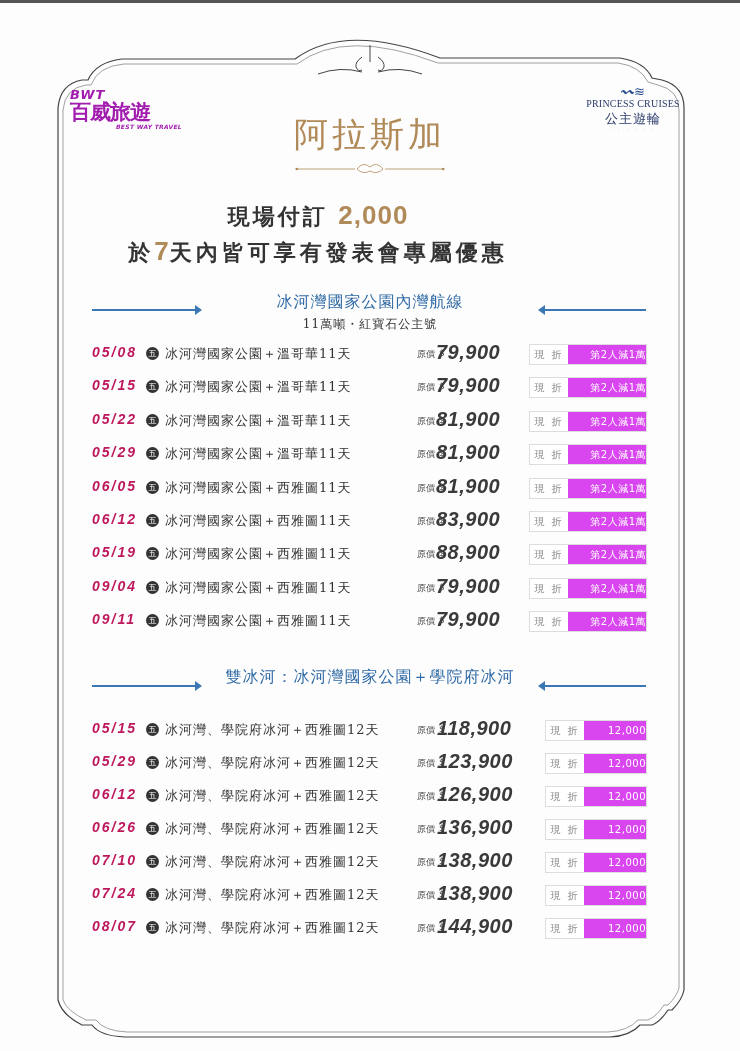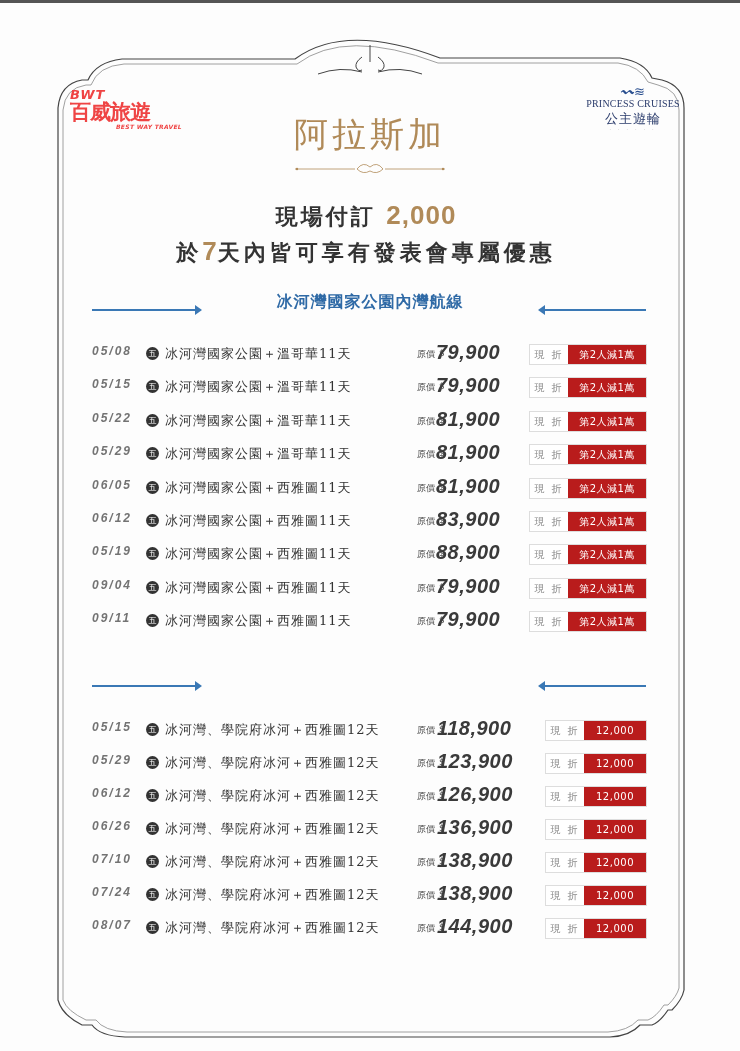--- a/index.html
+++ b/index.html
@@ -1,56 +1,56 @@
 <!DOCTYPE html>
 <html><head>
 <meta charset="utf-8">
 <style>
   html, body { margin:0; padding:0; }
   body { width:740px; height:1051px; background:#fdfdfd; position:relative; overflow:hidden;
          font-family:"DejaVu Serif", serif; color:#333; }
   .topband { position:absolute; left:0; top:0; width:740px; height:3px; background:#555; }
   .frame { position:absolute; left:0; top:0; width:740px; height:1051px; pointer-events:none; }
-  .logo-bwt { position:absolute; left:70px; top:88px; color:#ef4444; font-family:"DejaVu Sans", sans-serif; }
+  .logo-bwt { position:absolute; left:70px; top:88px; color:#a21caf; font-family:"DejaVu Sans", sans-serif; }
   .logo-bwt .b1 { font-size:13px; font-weight:bold; font-style:italic; letter-spacing:1px; line-height:13px; }
   .logo-bwt .b2 { font-size:21px; font-weight:bold; line-height:22px; letter-spacing:-1px; }
   .logo-bwt .b3 { font-size:6px; font-weight:bold; font-style:italic; margin-left:46px; letter-spacing:.3px; }
   .logo-pc { position:absolute; left:583px; top:86px; width:100px; text-align:center; color:#2a3b6b; }
   .logo-pc .wave { font-size:13px; color:#2a4f8f; line-height:12px; font-family:"DejaVu Sans", sans-serif; }
   .logo-pc .p1 { font-family:"Liberation Serif", serif; font-size:10px; letter-spacing:.2px; line-height:12px; }
   .logo-pc .p2 { font-size:13px; line-height:17px; letter-spacing:1px; }
   .logo-pc .p3 { font-size:4px; letter-spacing:3px; color:#888; }
   .title { position:absolute; left:0; width:740px; top:112px; text-align:center; font-size:34px;
            color:#b08a58; letter-spacing:4px; font-family:"DejaVu Serif", serif; }
   .orn { position:absolute; left:295px; top:161px; width:150px; height:16px; }
-  .promo { position:absolute; left:0; width:636px; text-align:center; color:#333; font-weight:bold;margin-left:48px; }
+  .promo { position:absolute; left:0; width:636px; text-align:center; color:#333; font-weight:bold; }
   .promo1 { top:200px; font-size:22px; letter-spacing:3px; }
   .promo2 { top:236px; font-size:22px; letter-spacing:4px; }
   .gold { color:#b08a58; font-family:"Liberation Sans", sans-serif; font-size:26px; font-weight:bold; letter-spacing:1px; }
   .sec-head { position:absolute; left:0; width:740px; text-align:center; }
-  .sec-title { color:#2f6aa6; font-size:16px; letter-spacing:1px; font-weight:bold; }
+  .sec-title { color:#2f6aa6; font-size:16px; letter-spacing:1px; font-weight:normal; }
   .sec-sub { color:#333; font-size:12px; margin-top:3px; letter-spacing:1px; }
   .arrow { position:absolute; height:2px; background:#3a78b5; }
   .arrow.r::after { content:""; position:absolute; right:-2px; top:-4px; border-left:7px solid #3a78b5;
                     border-top:5px solid transparent; border-bottom:5px solid transparent; }
   .arrow.l::before { content:""; position:absolute; left:-2px; top:-4px; border-right:7px solid #3a78b5;
                      border-top:5px solid transparent; border-bottom:5px solid transparent; }
   .row { position:absolute; left:92px; width:555px; height:24px; }
   .date { position:absolute; left:0; top:2px; font-family:"Liberation Sans", sans-serif; font-weight:bold; font-style:italic;
-          font-size:12px; letter-spacing:2px; color:#737373; }
+          font-size:14px; letter-spacing:2px; color:#be185d; }
   .dow { position:absolute; left:54px; top:5px; width:13px; height:13px; border-radius:50%; background:#333; color:#fff;
          font-size:8px; text-align:center; line-height:13px; }
   .route { position:absolute; left:73px; top:3px; font-size:13px; letter-spacing:1px; color:#333; }
   .orig { position:absolute; top:6px; font-size:9px; color:#444; font-family:"DejaVu Sans", sans-serif; }
   .price { position:absolute; top:-1px; font-family:Liberation Sans, sans-serif; font-weight:bold; font-style:italic;
            font-size:20px; color:#3a3a3a; letter-spacing:.5px; }
   .tag { position:absolute; top:2px; height:19px; display:flex; border:1px solid #ddd; }
   .tag .l { width:38px; background:#fff; color:#888; font-size:10px; line-height:19px; text-align:center;
             font-family:"DejaVu Sans", sans-serif; letter-spacing:2px; }
-  .tag .r { background:#b91c1c; color:#fff; font-size:10px; line-height:19px; text-align:center;
+  .tag .r { background:#d946ef; color:#fff; font-size:10px; line-height:19px; text-align:right;
             font-family:"DejaVu Sans", sans-serif; letter-spacing:.5px; }
 </style>
 </head>
 <body>
 
 <div class="topband"></div>
 
 <svg class="frame" viewBox="0 0 740 1051">
   <g fill="none" stroke="#444" stroke-width="1.2">
     <path d="M58,1000 V108 Q60,84 82,80 L88,80 Q96,62 122,59 H295 Q345,22 440,58 H620 Q645,62 652,78 L662,80 Q684,86 684,108 V990 Q682,1000 672,1010 L668,1010 Q660,1022 652,1025 L640,1025 Q630,1036 610,1037 H125 Q100,1036 92,1025 L82,1025 Q62,1015 58,1000 Z"></path>
@@ -95,20 +95,21 @@
   <span class="gold">2,000</span>
 </div>
 <div class="promo promo2">
   <span>於</span><span class="gold">7</span><span>天內皆可享有發表會專屬優惠</span>
 </div>
 
 <div class="arrow r" style="left:92px; top:309px; width:108px;"></div>
 <div class="arrow l" style="left:540px; top:309px; width:106px;"></div>
 <div class="sec-head" style="top:292px;">
   <div class="sec-title">冰河灣國家公園內灣航線</div>
+  <div class="sec-sub">11萬噸・紅寶石公主號</div>
 </div>
 
 <div id="sec0">
     <div class="row" style="top: 342px;">
     <span class="date">05/08</span>
     <span class="dow">五</span>
     <span class="route">冰河灣國家公園＋溫哥華11天</span>
     <span class="orig" style="left: 325px;">原價</span>
     <span class="price" style="left: 344px;">79,900</span>
     <span class="tag" style="left: 437px;">
@@ -211,20 +212,21 @@
       <span class="l">現 折</span>
       <span class="r" style="width: 78px;">第2人減1萬</span>
     </span>
   <span class="orig" style="left: 347px;">$</span>
     </div>
   </div>
 
 <div class="arrow r" style="left:92px; top:685px; width:108px;"></div>
 <div class="arrow l" style="left:540px; top:685px; width:106px;"></div>
 <div class="sec-head" style="top:667px;">
+  <div class="sec-title">雙冰河：冰河灣國家公園＋學院府冰河</div>
 </div>
 
 <div id="sec1">
     <div class="row" style="top: 718px;">
     <span class="date">05/15</span>
     <span class="dow">五</span>
     <span class="route">冰河灣、學院府冰河＋西雅圖12天</span>
     <span class="orig" style="left: 325px;">原價</span>
     <span class="price" style="left: 345px;">118,900</span>
     <span class="tag" style="left: 453px;">

